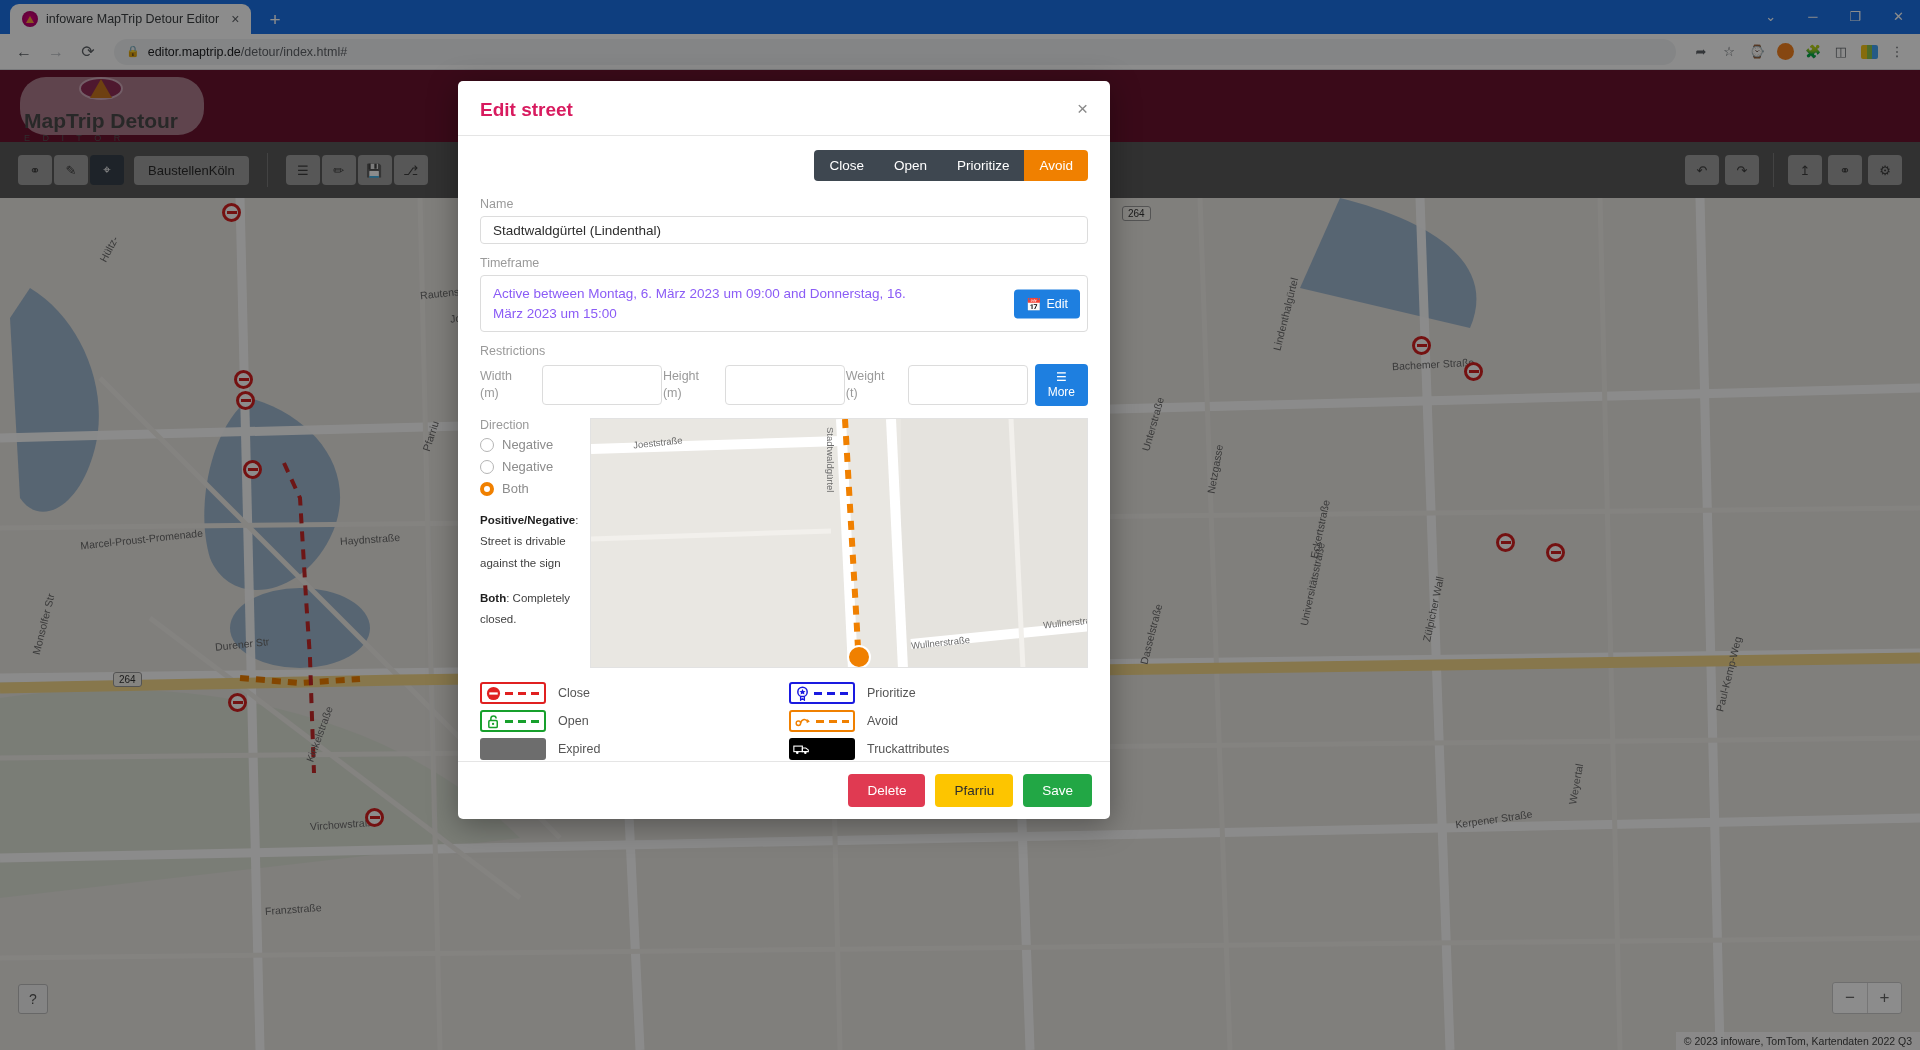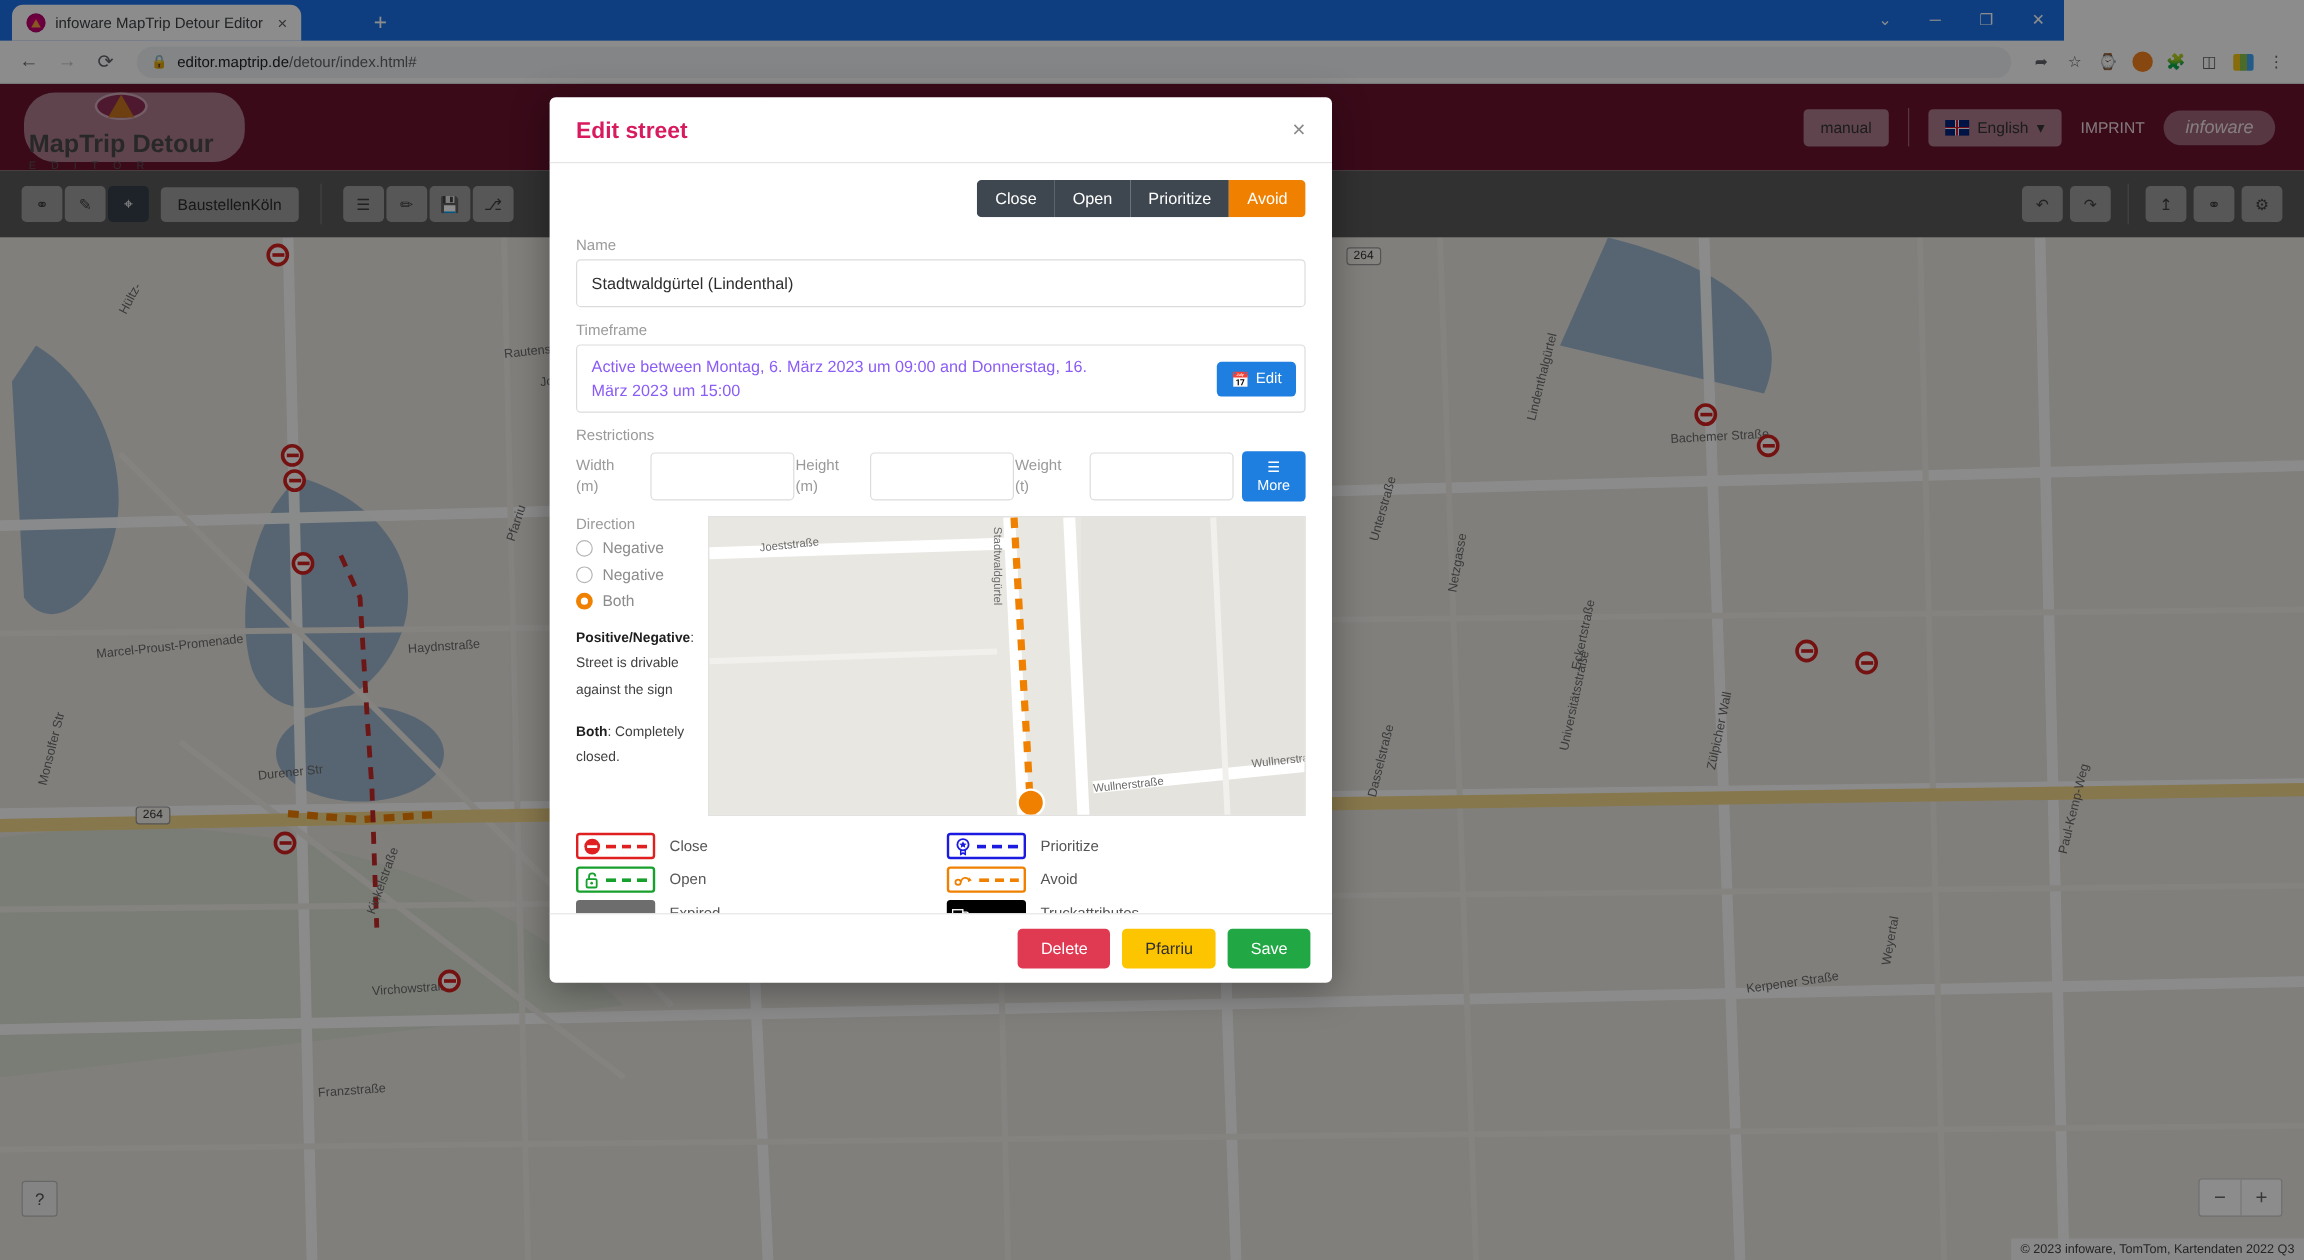--- a/index.html
+++ b/index.html
@@ -7,23 +7,23 @@
     margin: 0; padding: 0;
     width: 1920px; height: 1050px;
     overflow: hidden;
     font-family: "Liberation Sans", sans-serif;
     background: #ffffff;
   }
   .app { position: relative; width: 1920px; height: 1050px; }
 
   
   .browser-tabstrip {
-    position: absolute; top: 0; left: 0; width: 1720px; height: 34px;
+    position: absolute; top: 0; left: 0; width: 1920px; height: 34px;
     background: #1b72e8;
-    display: flex; align-items: flex-end; gap: 42px;
+    display: flex; align-items: flex-end;
   }
   .tab {
     margin-left: 10px;
     height: 30px; min-width: 230px;
     background: #ffffff;
     border-radius: 9px 9px 0 0;
     display: flex; align-items: center; gap: 8px;
     padding: 0 8px 0 12px;
     font-size: 12.5px; color: #3c4043;
   }
@@ -233,21 +233,21 @@
     font-family: inherit;
   }
   .mode-tab.selected { background: #f08000; color: #ffffff; }
 
   .field-label { font-size: 12.5px; color: #9a9a9a; margin-bottom: 5px; }
   .field-box {
     border: 1px solid #dcdcdc; border-radius: 4px;
     background: #fff; padding: 9px 12px;
     font-size: 13.5px; color: #2d2d2d;
   }
-  .name-input { height: 40px; display: flex; align-items: center; }
+  .name-input { height: 28px; display: flex; align-items: center; }
   .tf-box {
     flex: 1 1 auto; border: 1px solid #dcdcdc; border-radius: 4px;
     padding: 8px 12px; font-size: 13.5px; color: #8b5cf6; line-height: 1.45;
     min-height: 46px;
   }
   .tf-wrap { position: relative; }
   .tf-btn-abs { position: absolute; right: 8px; top: 50%; transform: translateY(-50%); }
   .btn-edit2 {
     background: #1e7fe0; color: #fff; border: none; border-radius: 4px;
     padding: 7px 12px; font-size: 12.5px; cursor: pointer;
@@ -359,31 +359,20 @@
     </div>
   </div>
 
   <div class="app-header">
     <div class="logo-pill">
       <div class="logo-circle"></div>
       <div class="logo-text">
         <span class="logo-main">MapTrip Detour</span>
         <span class="logo-sub">E D I T O R</span>
       </div>
-    </div>
-    <div class="hdr-right">
-      <button class="hdr-btn">manual</button>
-      <div class="hdr-sep"></div>
-      <button class="lang-btn">
-        <span class="flag-uk"></span>
-        <span>English</span>
-        <span>▾</span>
-      </button>
-      <span class="imprint">IMPRINT</span>
-      <span class="infoware-pill">infoware</span>
     </div>
   </div>
 
   <div class="app-toolbar">
     <div class="tool-group">
       <button class="tool-btn">⚭</button>
       <button class="tool-btn">✎</button>
       <button class="tool-btn active">⌖</button>
     </div>
     <div class="project-chip">BaustellenKöln</div>

